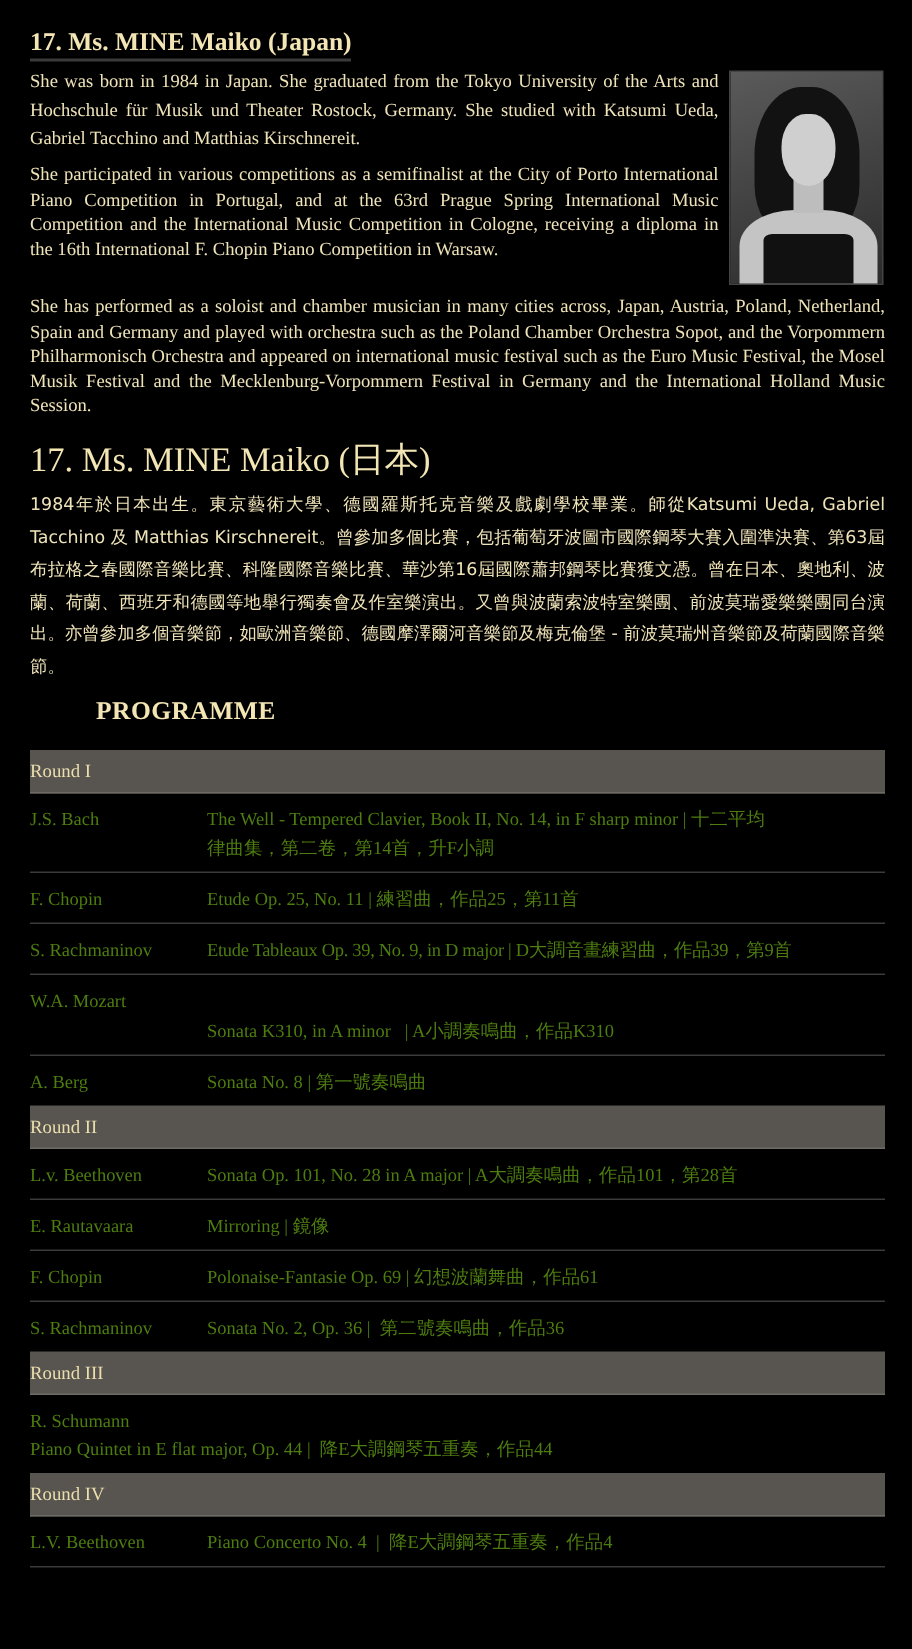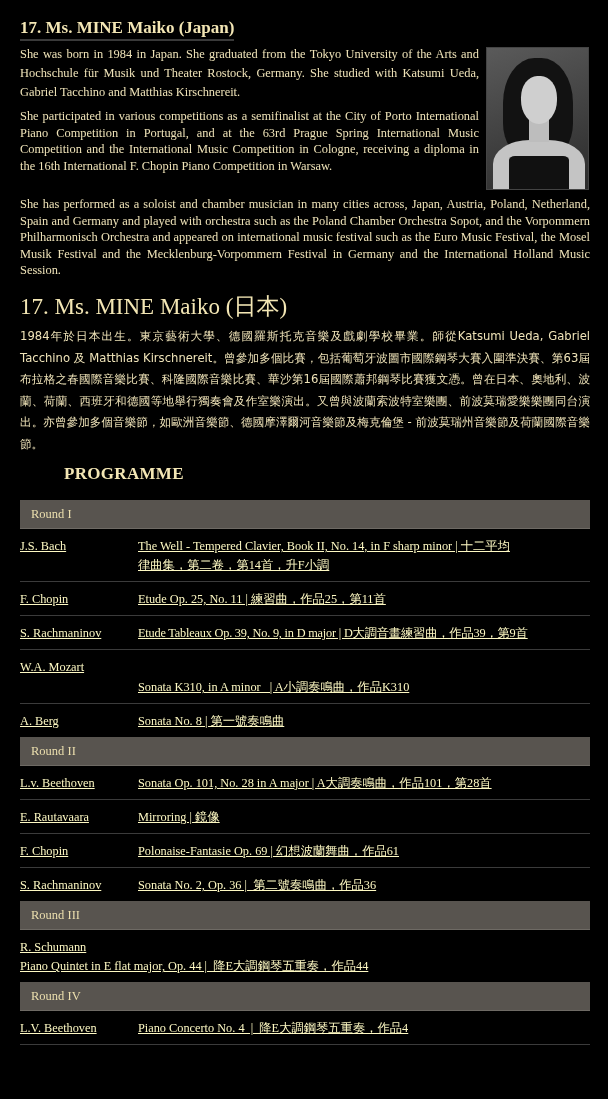--- a/index.html
+++ b/index.html
@@ -42,25 +42,25 @@
   }
 
   .prog-title {
     position: absolute; left: 20px; top: 464px;
     font-size: 17px; font-weight: bold; color: #f3e6b4; letter-spacing: 0.3px; margin-left: 44px;
   }
 
   .programme { position: absolute; left: 20px; top: 500px; width: 570px; }
   .round-header {
     background: #58544f; height: 29px; border-bottom: 1px solid #6e6a64;
-    padding-left: 11px; font-size: 12.5px; line-height: 28px; color: #ecdfae;
+    font-size: 12.5px; line-height: 28px; color: #ecdfae;
   }
   .row {
     display: flex; border-bottom: 1px solid #3b3b3b; padding: 8px 0 6px 0;
-    font-size: 12.3px; line-height: 19px; color: #fef9c3; text-decoration: underline;
+    font-size: 12.3px; line-height: 19px; color: #4d7c0f;
   }
   .row .composer { width: 118px; flex: none; }
   .row .work { flex: 1; }
 </style>
 </head>
 <body>
 
 <h1 class="bio-title">17. Ms. MINE Maiko (Japan)</h1>
 
 <div class="portrait" title="Portrait photo of MINE Maiko">

